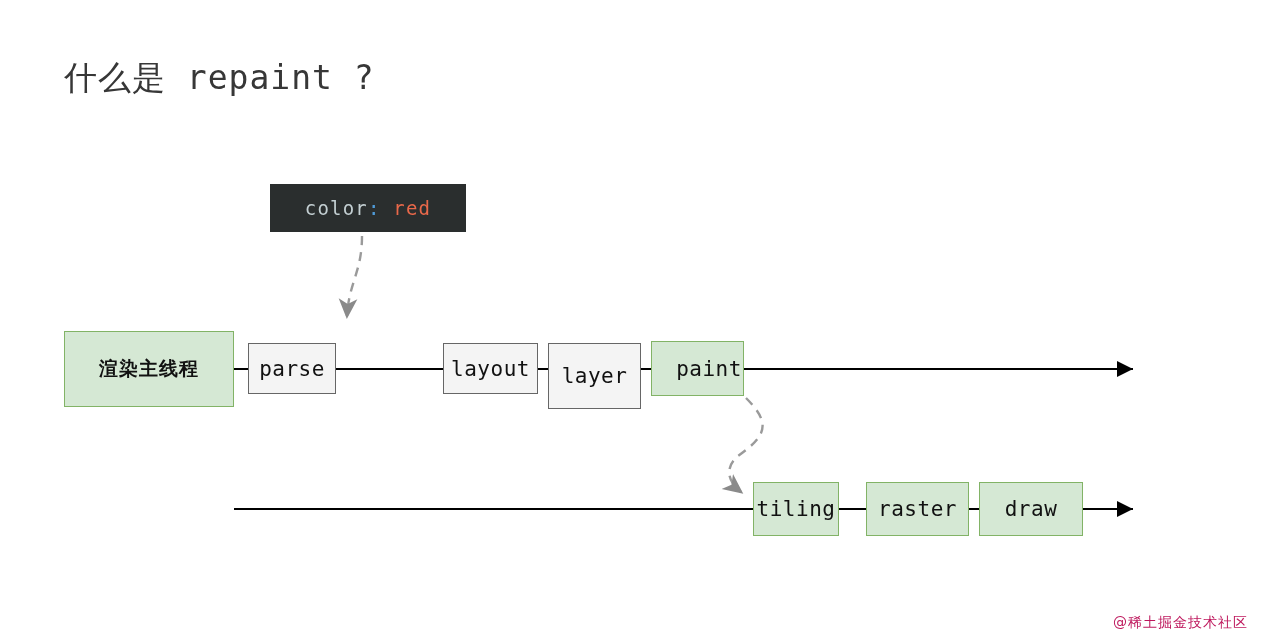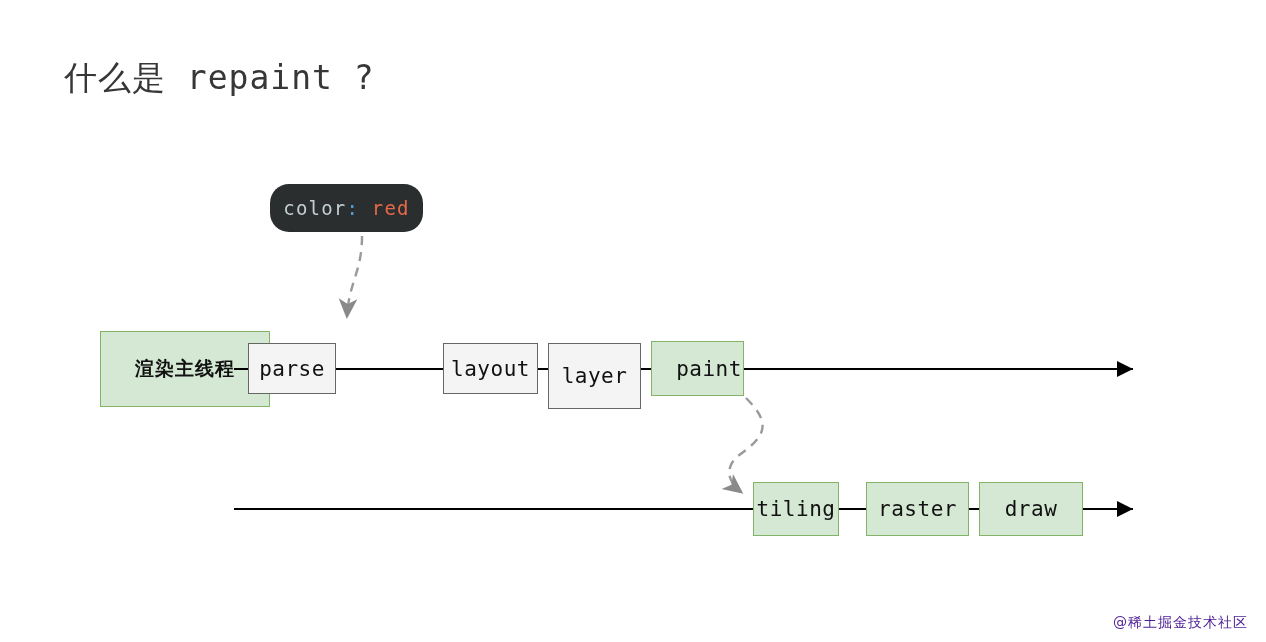--- a/index.html
+++ b/index.html
@@ -35,27 +35,26 @@
     color: #373737;
     letter-spacing: 1px;
     white-space: nowrap;
   }
 
   
   #code-chip {
     position: absolute;
     left: 270px;
     top: 184px;
-    width: 153px;
+    width: 196px;
     height: 48px;
     background: #2a2e2e;
     display: flex;
     align-items: center;
     justify-content: center;
-    border-radius: 19px;
   }
   #code-chip .code-text {
     font-family: "DejaVu Sans Mono", "Liberation Mono", monospace;
     font-size: 19px;
     letter-spacing: 1.2px;
     white-space: pre;
   }
   .tok-prop  { color: #c3cfd2; }
   .tok-colon { color: #4f9bd9; }
   .tok-val   { color: #e8684a; }
@@ -83,21 +82,20 @@
   }
   .node.orange {
     background: #ffe6cc;
     border: 1.6px solid #d79b00;
   }
   .node.lane-label {
     font-family: "DejaVu Sans", "Liberation Sans", sans-serif;
     font-size: 19px;
     font-weight: 600;
     letter-spacing: 1px;
-    margin-left: 36px;
   }
 
   
   .rule {
     position: absolute;
     height: 0;
     border-top: 2.4px solid #000000;
   }
   .arrowhead {
     position: absolute;
@@ -118,21 +116,21 @@
     pointer-events: none;
   }
 
   
   #watermark {
     position: absolute;
     right: 18px;
     bottom: 10px;
     font-family: "DejaVu Sans", "Liberation Sans", sans-serif;
     font-size: 14px;
-    color: #4c1d95;
+    color: #be185d;
     letter-spacing: 1px;
     white-space: nowrap;
   }
 </style>
 </head>
 <body>
 
 <div id="stage">
 
   <div id="page-title">什么是 repaint ?</div>

